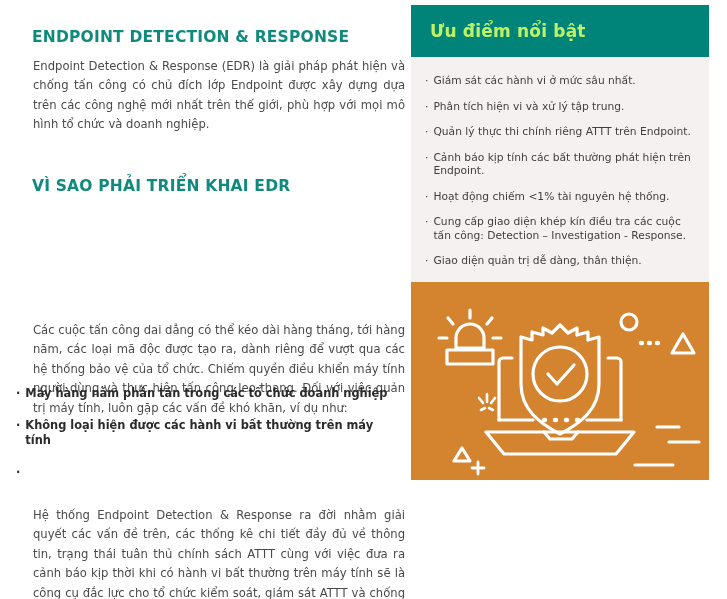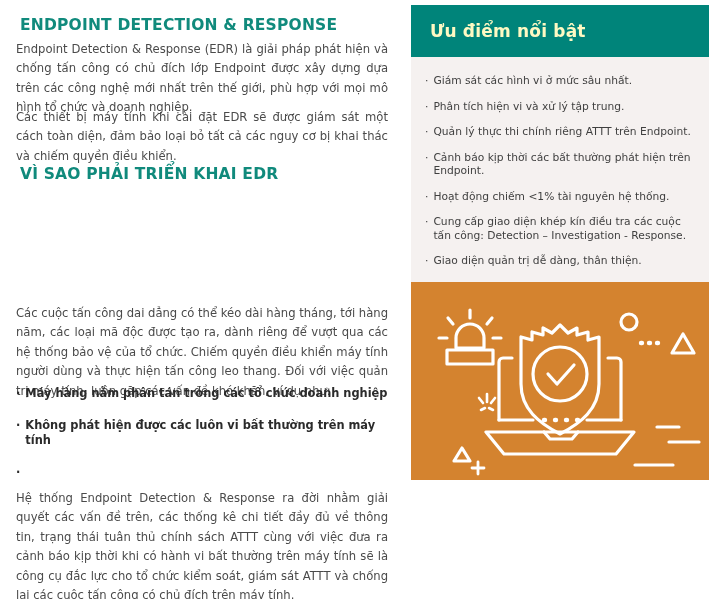--- a/index.html
+++ b/index.html
@@ -24,31 +24,31 @@
     width: 372px;
     height: 599px;
   }
 
   .section-heading {
     color: #108a7c;
     font-size: 15.5px;
     font-weight: bold;
     letter-spacing: 0.2px;
     line-height: 1.2;
-    margin: 4px;
+    margin: 16px;
   }
   .heading-1 { position: absolute; top: 12px; left: 0; }
   .heading-2 { position: absolute; top: 161px; left: 0; }
 
   .body-para {
     color: #4a4a4a;
     font-size: 11.6px;
     line-height: 19.4px;
     text-align: justify;
-    margin: 0;
+    margin: 17px;
     width: 372px;
   }
   .para-1 { position: absolute; top: 40px;  left: 0; }
   .para-2 { position: absolute; top: 108px; left: 0; }
   .para-3 { position: absolute; top: 205px; left: 0; }
   .para-4 { position: absolute; top: 304px; left: 0; }
   .para-5 { position: absolute; top: 489px; left: 0; }
 
   .bold-bullets {
     position: absolute;
@@ -77,21 +77,21 @@
 
   .panel-header {
     background: #00847a;
     height: 52px;
     display: flex;
     align-items: center;
     padding-left: 19px;
     box-sizing: border-box;
   }
   .panel-header-title {
-    color: #fef9c3;
+    color: #bef264;
     font-size: 17px;
     font-weight: bold;
     letter-spacing: 0.2px;
   }
 
   .panel-body {
     background: #f5f1f0;
     padding: 17px 16px 14px 14px;
     box-sizing: border-box;
     min-height: 215px;
@@ -119,66 +119,65 @@
 </style>
 </head>
 <body>
 
 <div class="left-col">
 
   <h2 class="section-heading heading-1">ENDPOINT DETECTION &amp; RESPONSE</h2>
 
   <p class="body-para para-1">Endpoint Detection &amp; Response (EDR) là giải pháp phát hiện và chống tấn công có chủ đích lớp Endpoint được xây dựng dựa trên các công nghệ mới nhất trên thế giới, phù hợp với mọi mô hình tổ chức và doanh nghiệp.</p>
 
-  <p class="body-para para-2">Các thiết bị máy tính khi cài đặt EDR sẽ được giám sát một cách toàn diện, đảm bảo loại bỏ tất cả các nguy cơ bị khai thác và chiếm quyền điều khiển.</p>
 
   <h2 class="section-heading heading-2">VÌ SAO PHẢI TRIỂN KHAI EDR</h2>
 
 
   <p class="body-para para-4">Các cuộc tấn công dai dẳng có thể kéo dài hàng tháng, tới hàng năm, các loại mã độc được tạo ra, dành riêng để vượt qua các hệ thống bảo vệ của tổ chức. Chiếm quyền điều khiển máy tính người dùng và thực hiện tấn công leo thang. Đối với việc quản trị máy tính, luôn gặp các vấn đề khó khăn, ví dụ như:</p>
 
   <div class="bold-bullets">
     <p class="bold-bullet">
       <span class="dot">·</span>
       <span>Máy hàng nằm phân tán trong các tổ chức doanh nghiệp</span>
     </p>
     <p class="bold-bullet">
       <span class="dot">·</span>
-      <span>Không phát hiện được các luôn vi bất thường trên máy tính</span>
+      <span>Không loại hiện được các hành vi bất thường trên máy tính</span>
     </p>
     <p class="bold-bullet">
       <span class="dot">·</span>
     </p>
   </div>
 
   <p class="body-para para-5">Hệ thống Endpoint Detection &amp; Response ra đời nhằm giải quyết các vấn đề trên, các thống kê chi tiết đầy đủ về thông tin, trạng thái tuân thủ chính sách ATTT cùng với việc đưa ra cảnh báo kịp thời khi có hành vi bất thường trên máy tính sẽ là công cụ đắc lực cho tổ chức kiểm soát, giám sát ATTT và chống lại các cuộc tấn công có chủ đích trên máy tính.</p>
 </div>
 
 <div class="right-col">
 
   <div class="panel-header">
     <span class="panel-header-title">Ưu điểm nổi bật</span>
   </div>
 
   <div class="panel-body">
     <div class="feature-item">
       <span class="dot">·</span>
-      <span class="txt">Giám sát các hình vi ở mức sâu nhất.</span>
+      <span class="txt">Giám sát các hành vi ở mức sâu nhất.</span>
     </div>
     <div class="feature-item">
       <span class="dot">·</span>
       <span class="txt">Phân tích hiện vi và xử lý tập trung.</span>
     </div>
     <div class="feature-item">
       <span class="dot">·</span>
       <span class="txt">Quản lý thực thi chính riêng ATTT trên Endpoint.</span>
     </div>
     <div class="feature-item">
       <span class="dot">·</span>
-      <span class="txt">Cảnh báo kịp thời các bất thường phát hiện trên Endpoint.</span>
+      <span class="txt">Cảnh báo kịp tính các bất thường phát hiện trên Endpoint.</span>
     </div>
     <div class="feature-item">
       <span class="dot">·</span>
       <span class="txt">Hoạt động chiếm &lt;1% tài nguyên hệ thống.</span>
     </div>
     <div class="feature-item">
       <span class="dot">·</span>
       <span class="txt">Cung cấp giao diện khép kín điều tra các cuộc tấn công: Detection – Investigation - Response.</span>
     </div>
     <div class="feature-item">

